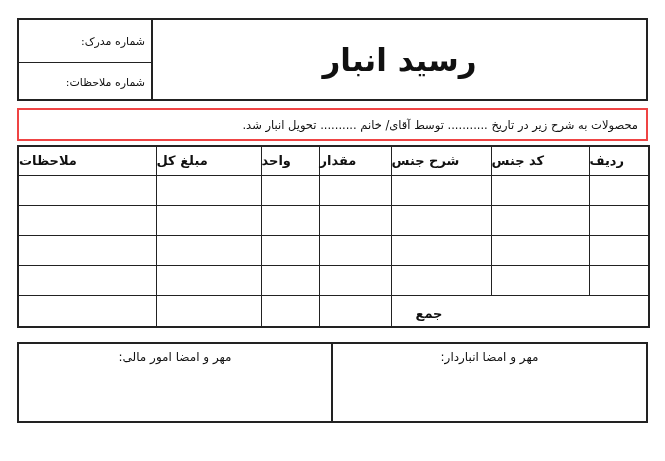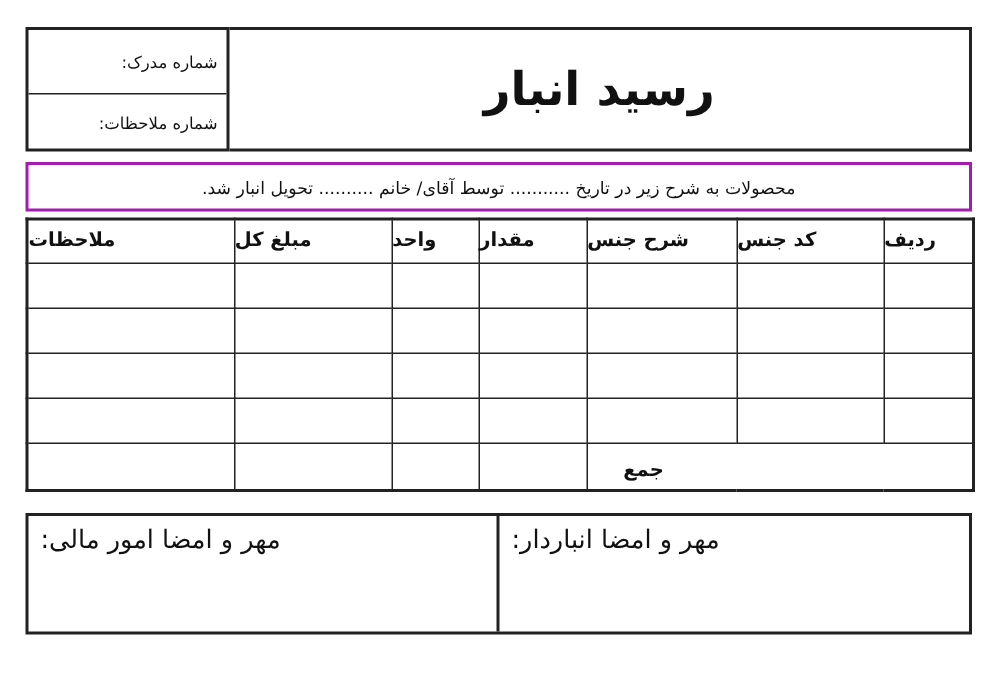--- a/index.html
+++ b/index.html
@@ -40,22 +40,22 @@
   .form-title {
     font-size: 31px;
     font-weight: bold;
     letter-spacing: 0.5px;
   }
 
   
   .desc-box {
     margin-top: 7px;
     height: 33px;
-    border: 2px solid #a21caf;
-    display: flex; align-items: center; justify-content: center;
+    border: 2px solid #ef4444;
+    display: flex; align-items: center; justify-content: flex-end;
     padding: 0 8px;
     font-size: 11.5px;
   }
 
   
   table.items {
     margin-top: 4px;
     width: 631px;
     border-collapse: collapse;
     direction: rtl;
@@ -80,22 +80,22 @@
 
   
   .sign-section {
     margin-top: 14px;
     height: 81px;
     border: 2px solid #222;
     display: flex;
   }
   .sign-cell {
     padding: 6px 8px 0 8px;
-    text-align: left;
-    font-size: 17px;
+    text-align: center;
+    font-size: 12px;
   }
   .sign-cell.finance { width: 314px; border-right: 2px solid #222; }
   .sign-cell.keeper { flex: 1; }
 
   [dir="rtl"] { unicode-bidi: embed; }
 </style>
 </head>
 <body>
 
 <div class="sheet">

